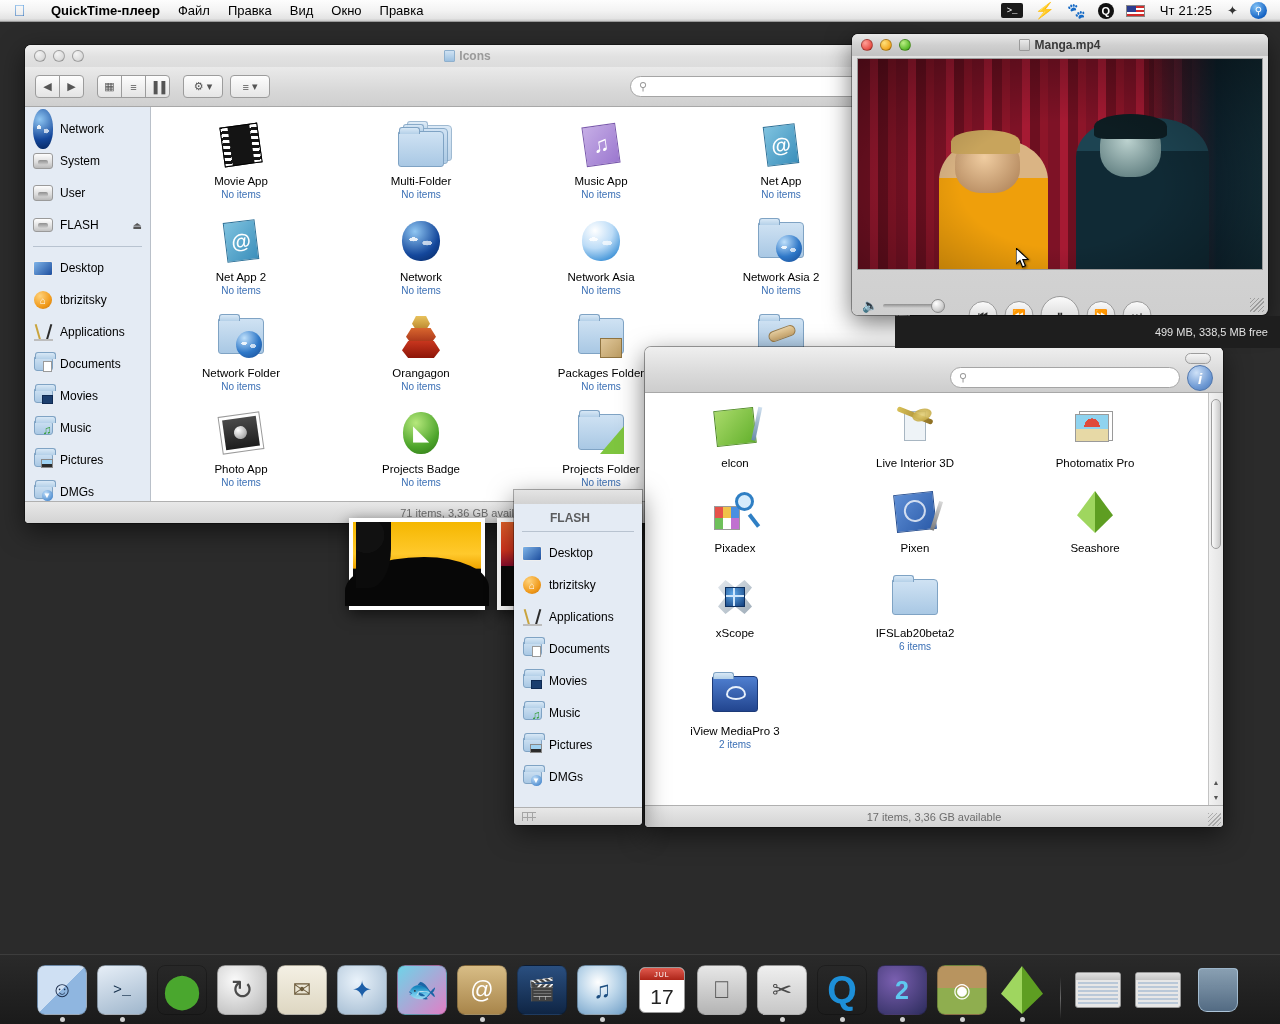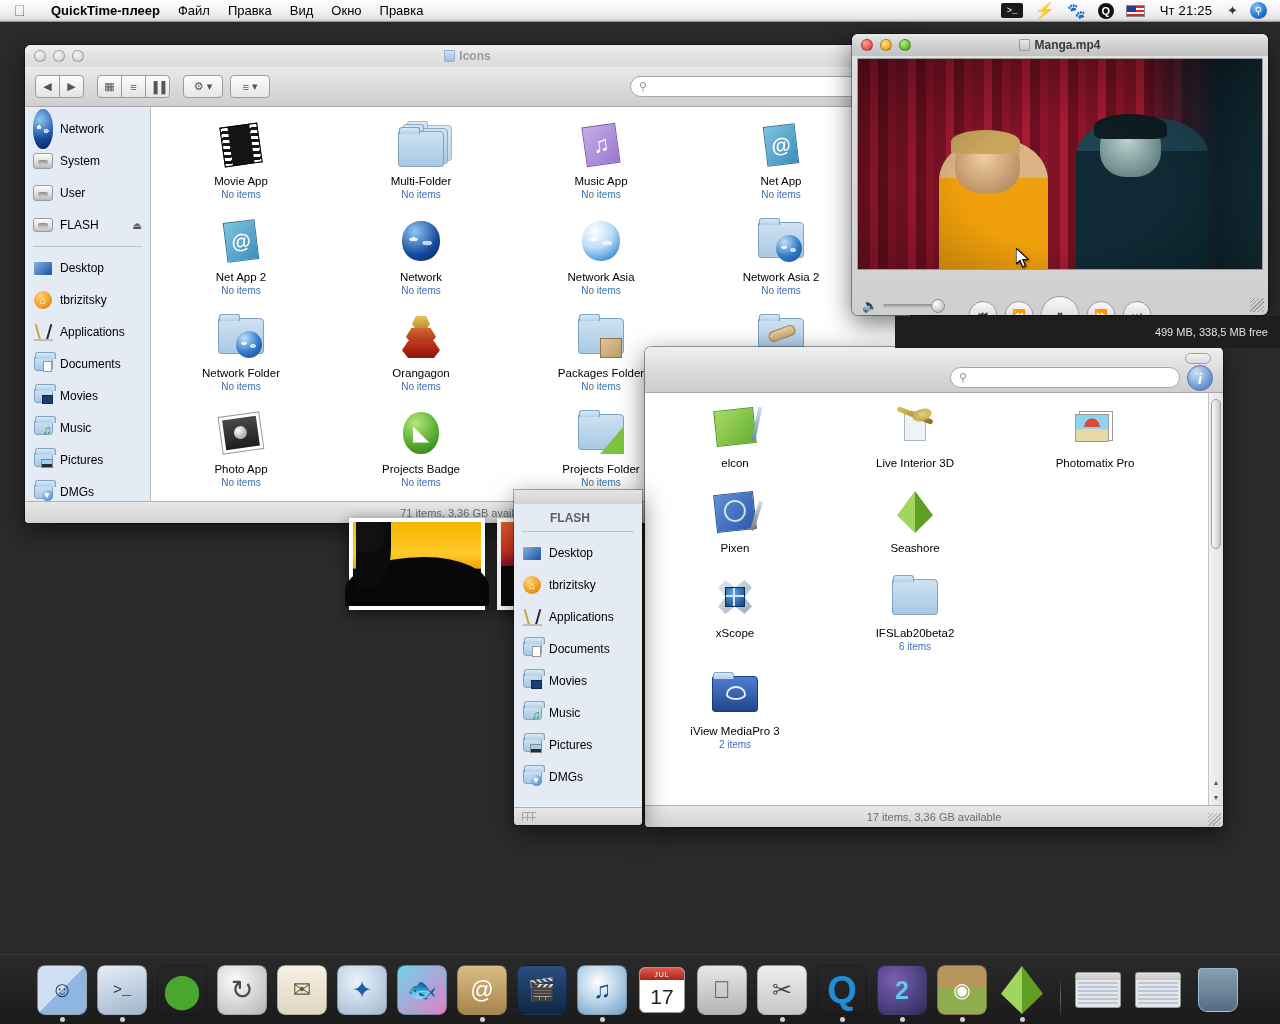--- a/index.html
+++ b/index.html
@@ -768,20 +768,39 @@
                 </div>
               </div>
             </div>
             <div class="igname">Photomatix Pro</div>
           </div>
         </div>
         <div class="agrow">
           <div class="agcell">
             <div class="agicon">
               <div style="width: 48px; height: 48px; position: relative; display: flex; align-items: center; justify-content: center;">
+                <div style="width:42px;height:40px;position:relative;">
+                  <div style="position:absolute;left:0;bottom:2px;width:26px;height:24px;background:#fff;border:1px solid #9a9a9a;display:grid;grid-template-columns:repeat(3,1fr);">
+                    <i style="background:#e6524a"></i>
+                    <i style="background:#f0c24a"></i>
+                    <i style="background:#4a8fe0"></i>
+                    <i style="background:#6ec05a"></i>
+                    <i style="background:#fff"></i>
+                    <i style="background:#c070d0"></i>
+                  </div>
+                  <div style="position:absolute;right:2px;top:0;width:19px;height:19px;border-radius:50%;border:3px solid #2f7fc4;background:rgba(180,220,250,.55);"></div>
+                  <div style="position:absolute;right:0px;bottom:4px;width:4px;height:15px;background:#2f7fc4;transform:rotate(-38deg);"></div>
+                </div>
+              </div>
+            </div>
+            <div class="igname">Pixadex</div>
+          </div>
+          <div class="agcell">
+            <div class="agicon">
+              <div style="width: 48px; height: 48px; position: relative; display: flex; align-items: center; justify-content: center;">
                 <div style="width:40px;height:38px;position:relative;transform:rotate(-6deg);">
                   <div style="position:absolute;inset:0;background:linear-gradient(135deg,#5f8fd6,#2a5aa8);border:1px solid #234c8f;"></div>
                   <div style="position:absolute;left:9px;top:7px;width:22px;height:22px;border-radius:50%;border:2px solid rgba(255,255,255,.75);"></div>
                   <div style="position:absolute;right:-3px;bottom:-2px;width:4px;height:30px;background:linear-gradient(to bottom,#d9d9d9,#7a7a7a);transform:rotate(24deg);"></div>
                 </div>
               </div>
             </div>
             <div class="igname">Pixen</div>
           </div>
           <div class="agcell">

